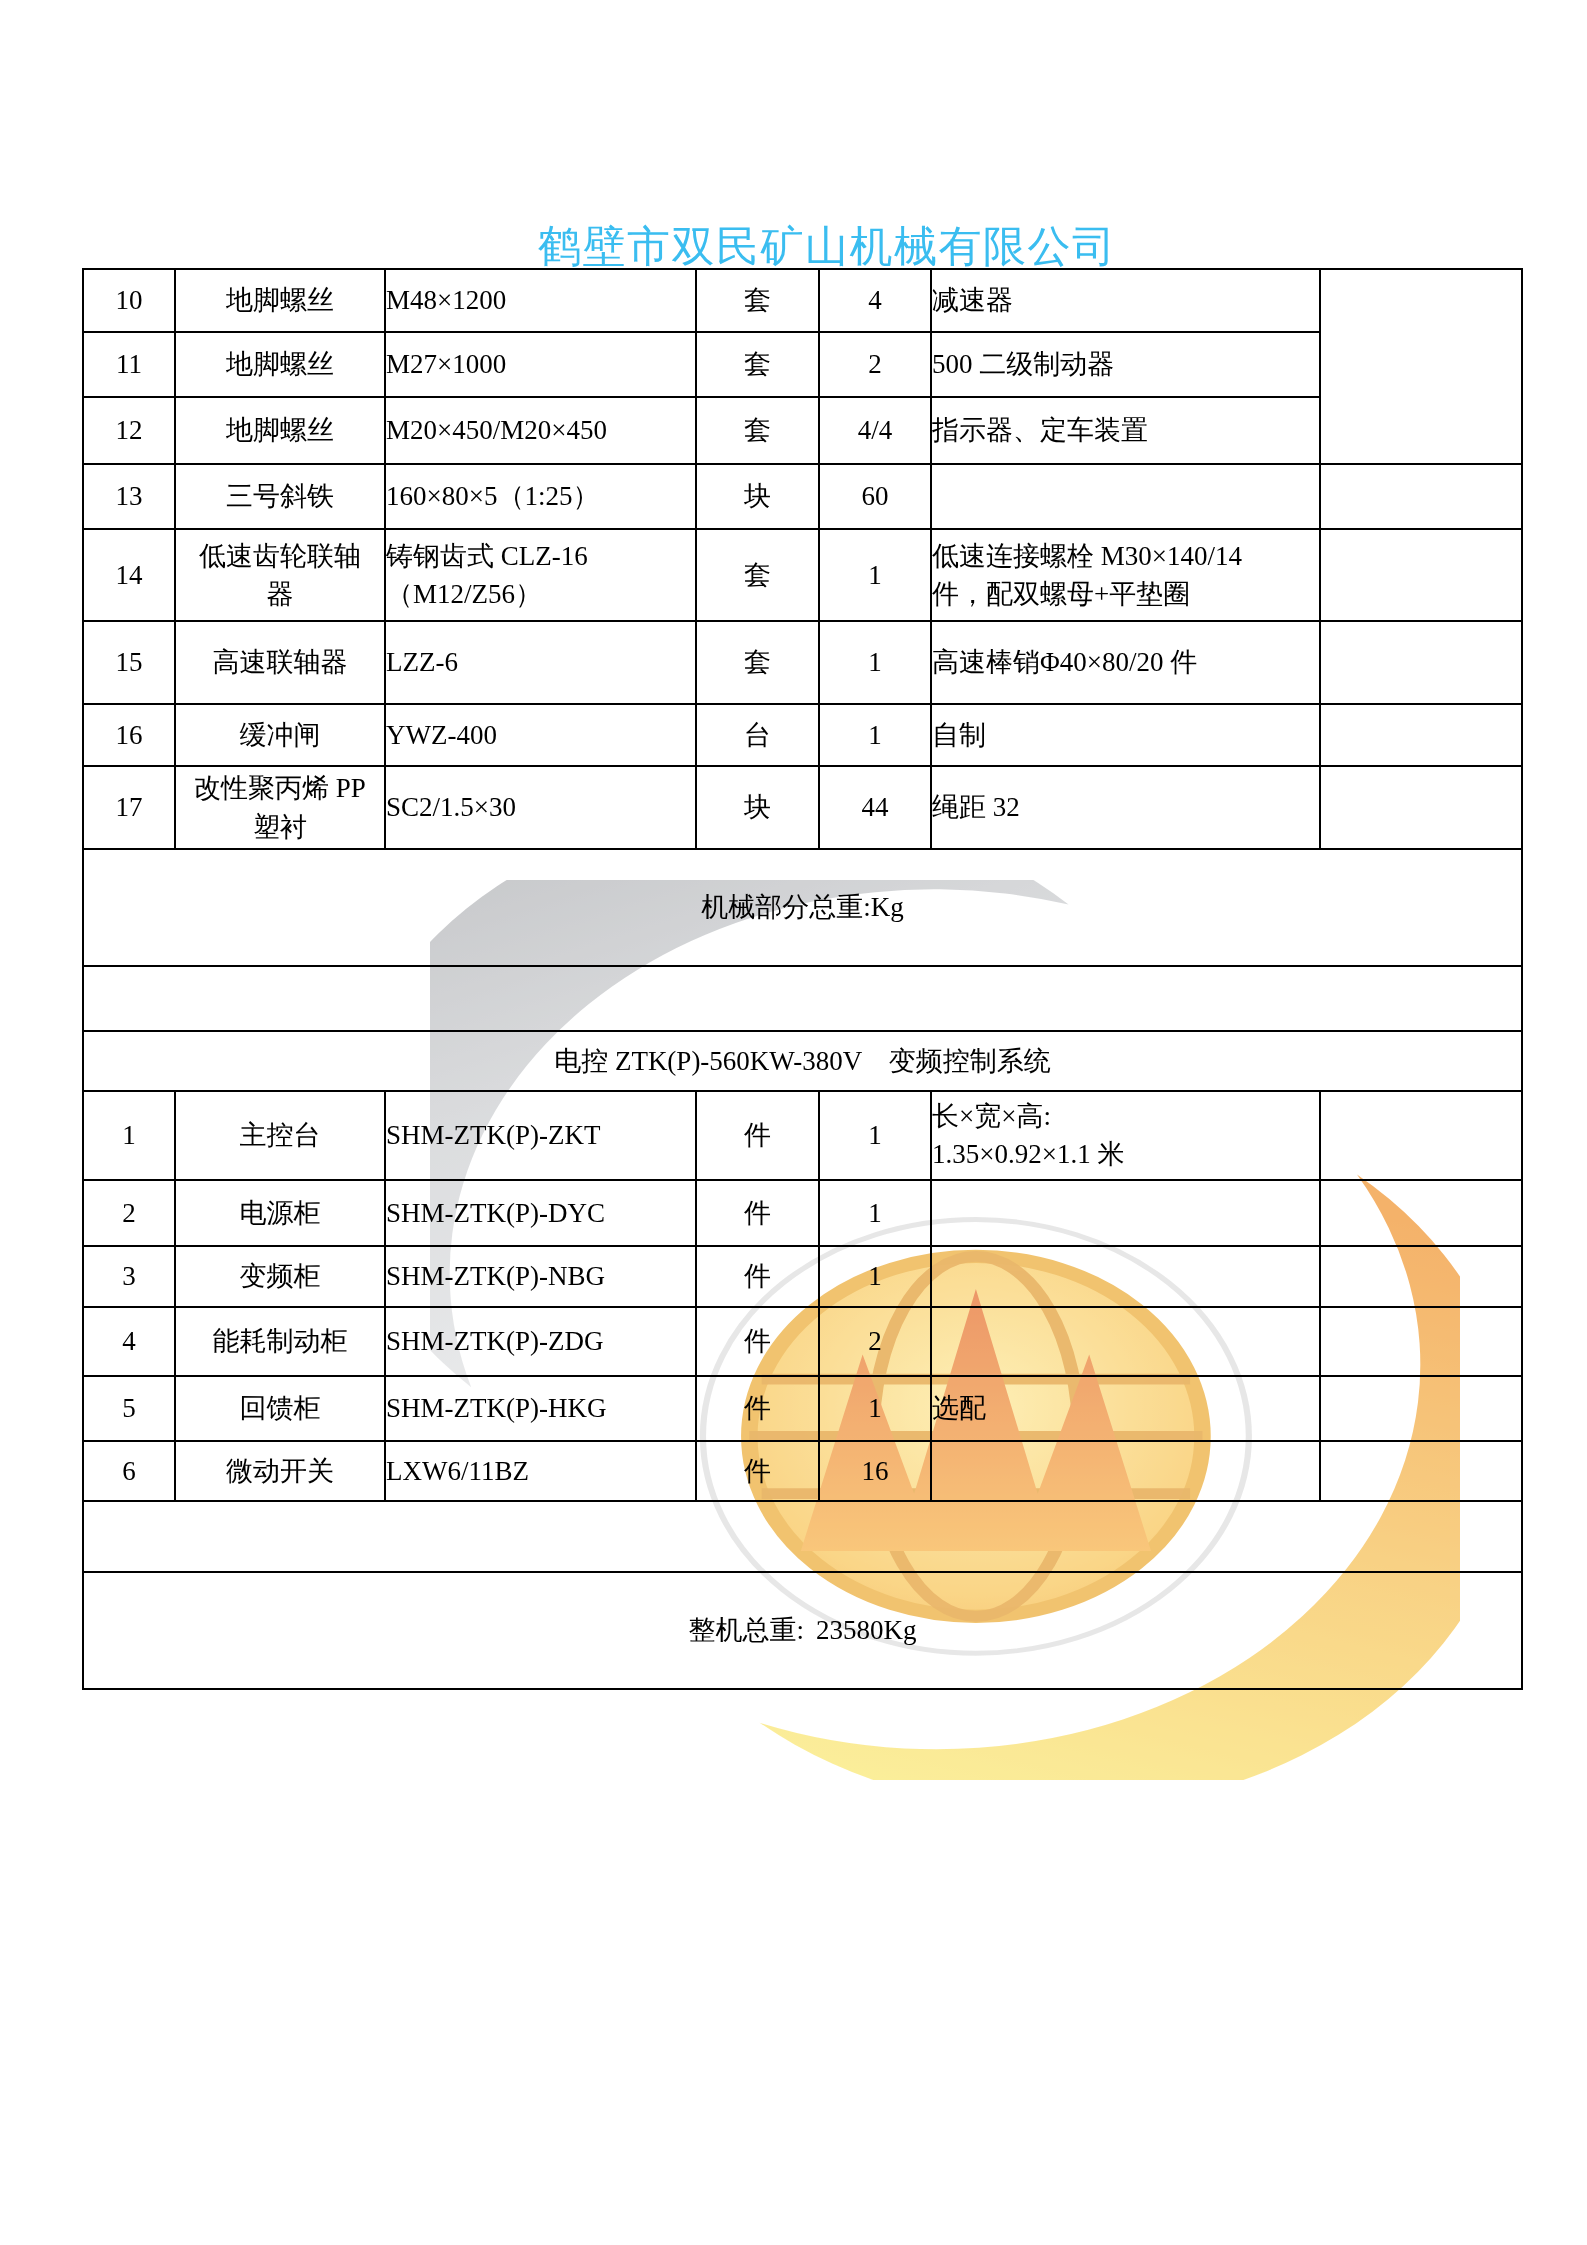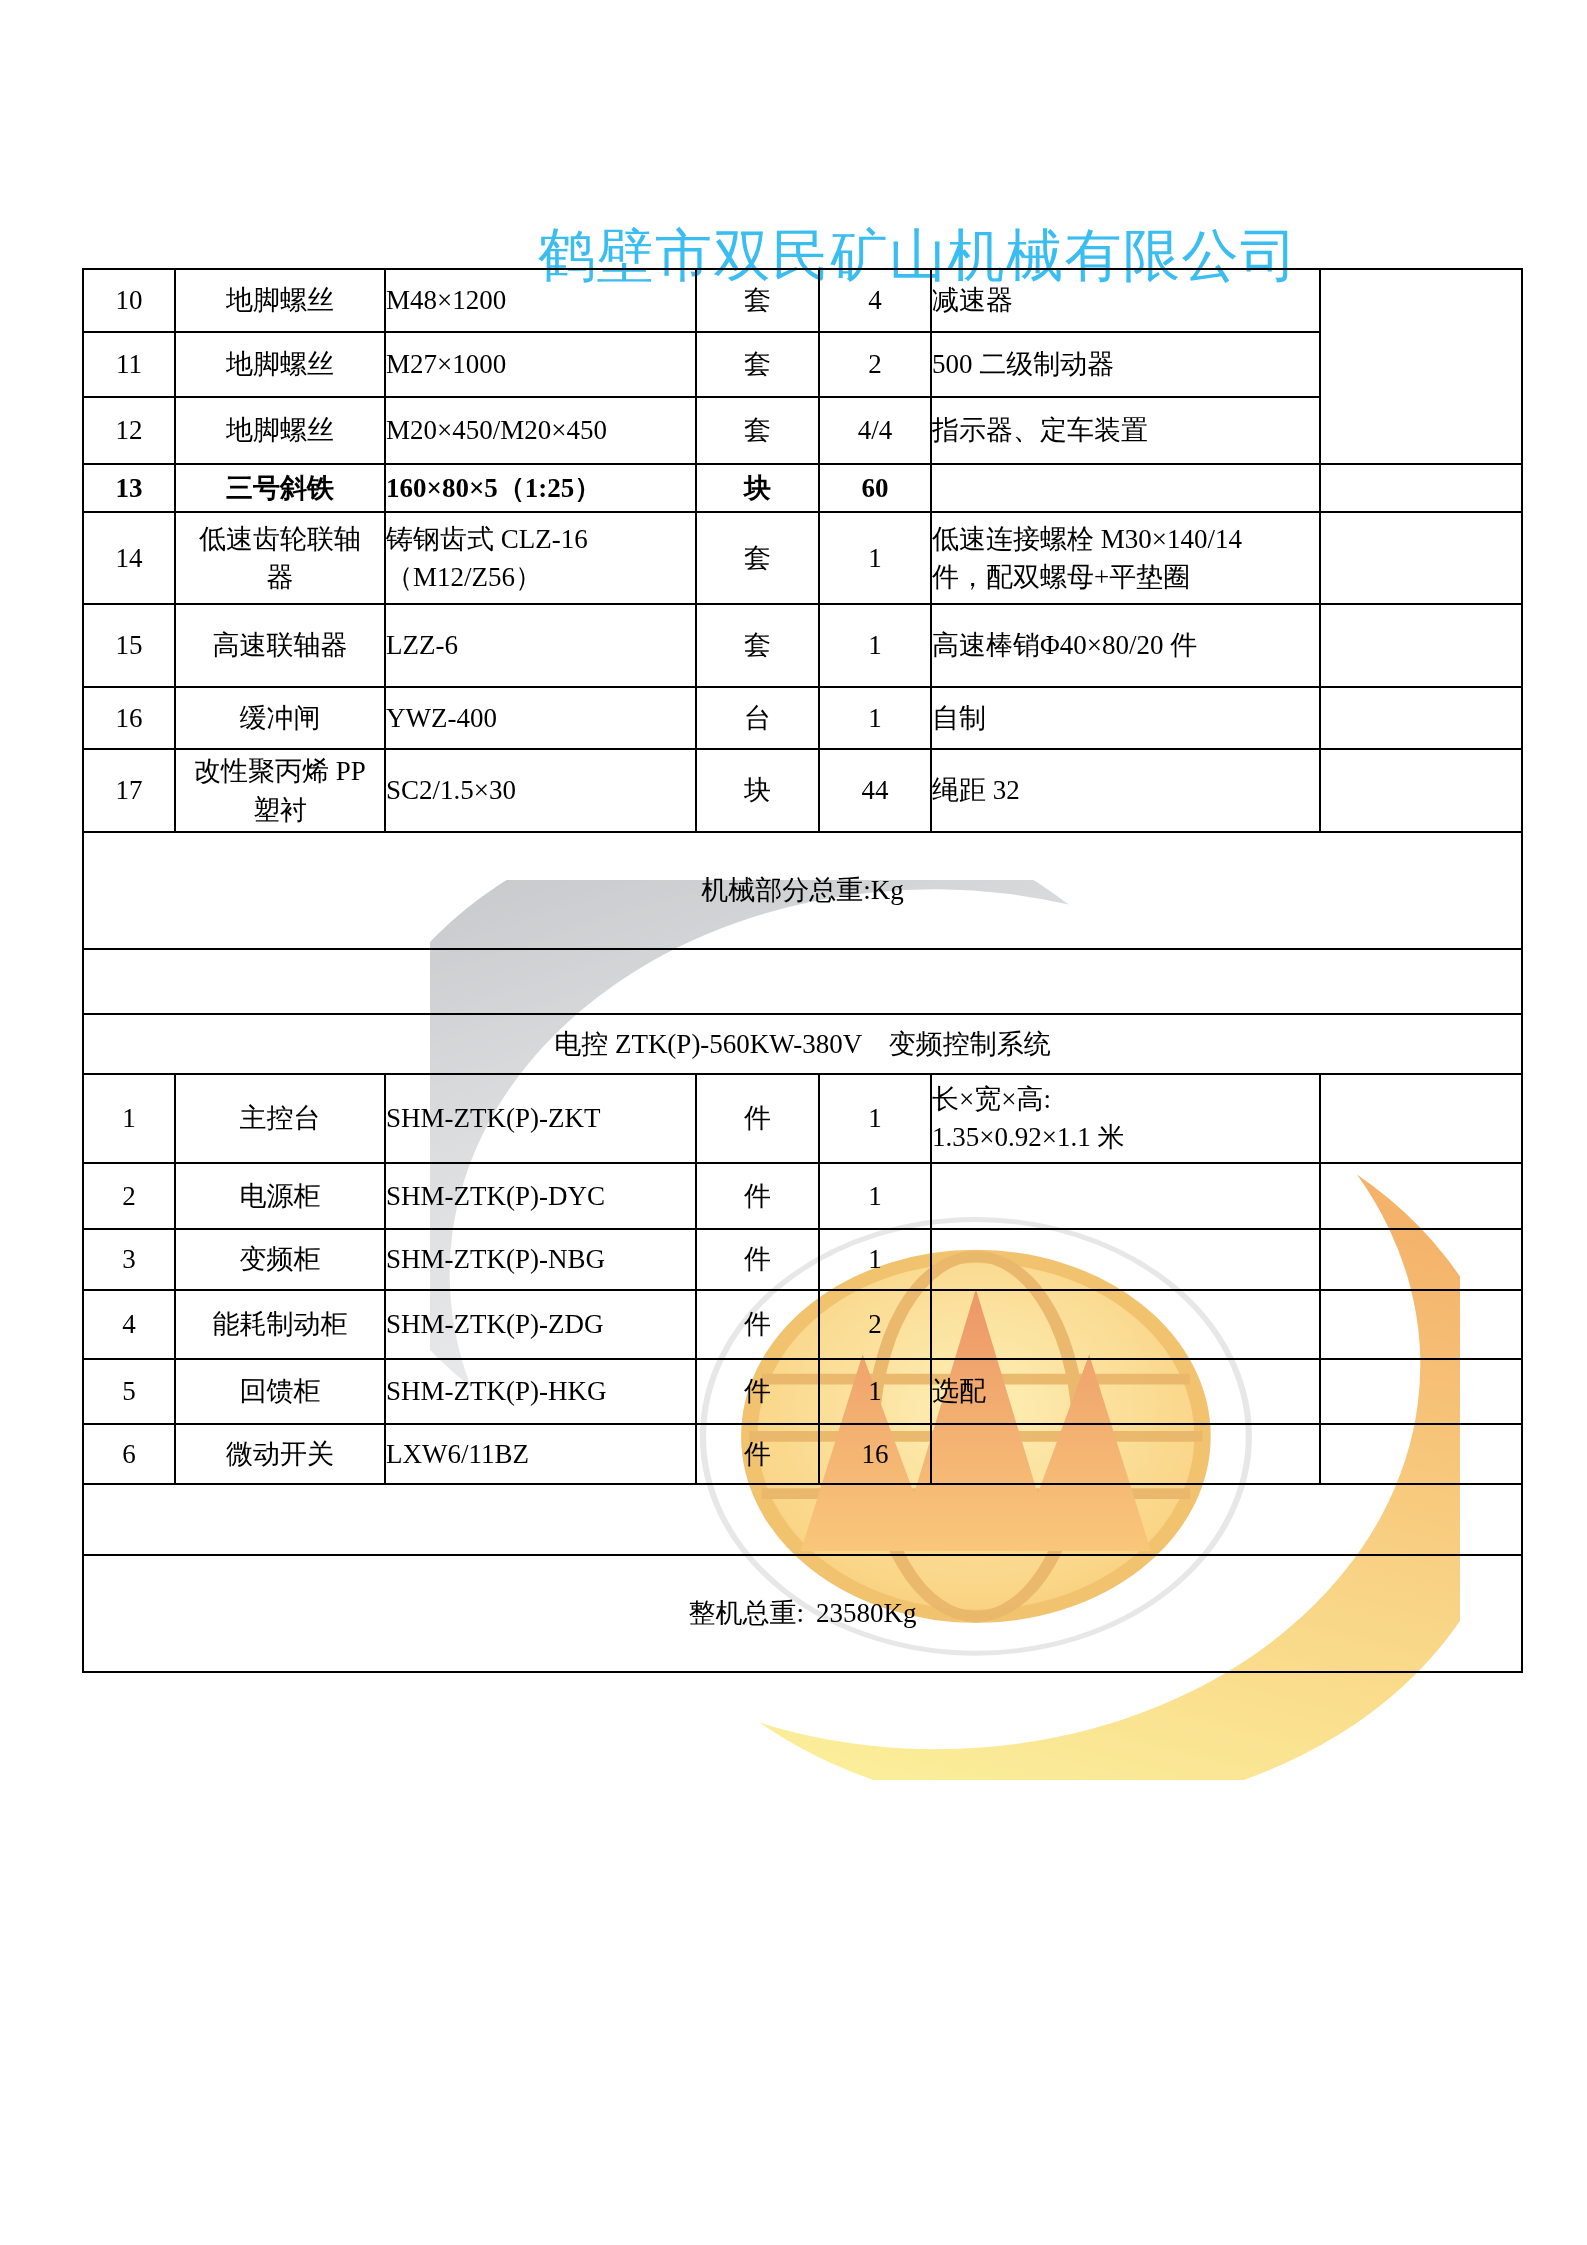--- a/index.html
+++ b/index.html
@@ -10,21 +10,21 @@
   
   .logo-box { position:absolute; left:243px; top:140px; width:116px; text-align:center; }
   .logo-box svg.logo-svg { width:106px; height:106px; display:block; margin:0 auto; }
   .logo-caption {
     margin-top:1px; font-size:19px; font-weight:bold; color:#7c2d12;
     letter-spacing:4px; white-space:nowrap;
   }
   .company-name {
     position:absolute; left:538px; top:218px; margin:0;
     font-family:"Liberation Sans","DejaVu Sans",sans-serif;
-    font-size:57px; font-weight:400; color:#3abdf0; letter-spacing:1.5px; white-space:nowrap;text-align:center;
+    font-size:43px; font-weight:400; color:#3abdf0; letter-spacing:1.5px; white-space:nowrap;text-align:center;
   }
   
   .watermark {
     position:absolute; left:430px; top:880px; width:1030px; height:900px;
     opacity:0.62; pointer-events:none;
   }
   
   table.parts {
     position:absolute; left:82px; top:268px; width:1439px;
     border-collapse:collapse; table-layout:fixed; background:transparent;
@@ -121,21 +121,21 @@
           <td class="c-remark">500 二级制动器</td>
         </tr>
         <tr style="height: 67px;">
           <td class="c-no">12</td>
           <td class="c-name">地脚螺丝</td>
           <td class="c-spec">M20×450/M20×450</td>
           <td class="c-unit">套</td>
           <td class="c-qty">4/4</td>
           <td class="c-remark">指示器、定车装置</td>
         </tr>
-        <tr style="height: 48px; font-weight: bold;">
+        <tr style="height: 65px;">
           <td class="c-no">13</td>
           <td class="c-name">三号斜铁</td>
           <td class="c-spec">160×80×5（1:25）</td>
           <td class="c-unit">块</td>
           <td class="c-qty">60</td>
           <td class="c-remark"></td>
           <td class="c-extra"></td>
         </tr>
         <tr style="height: 92px;">
           <td class="c-no">14</td>

